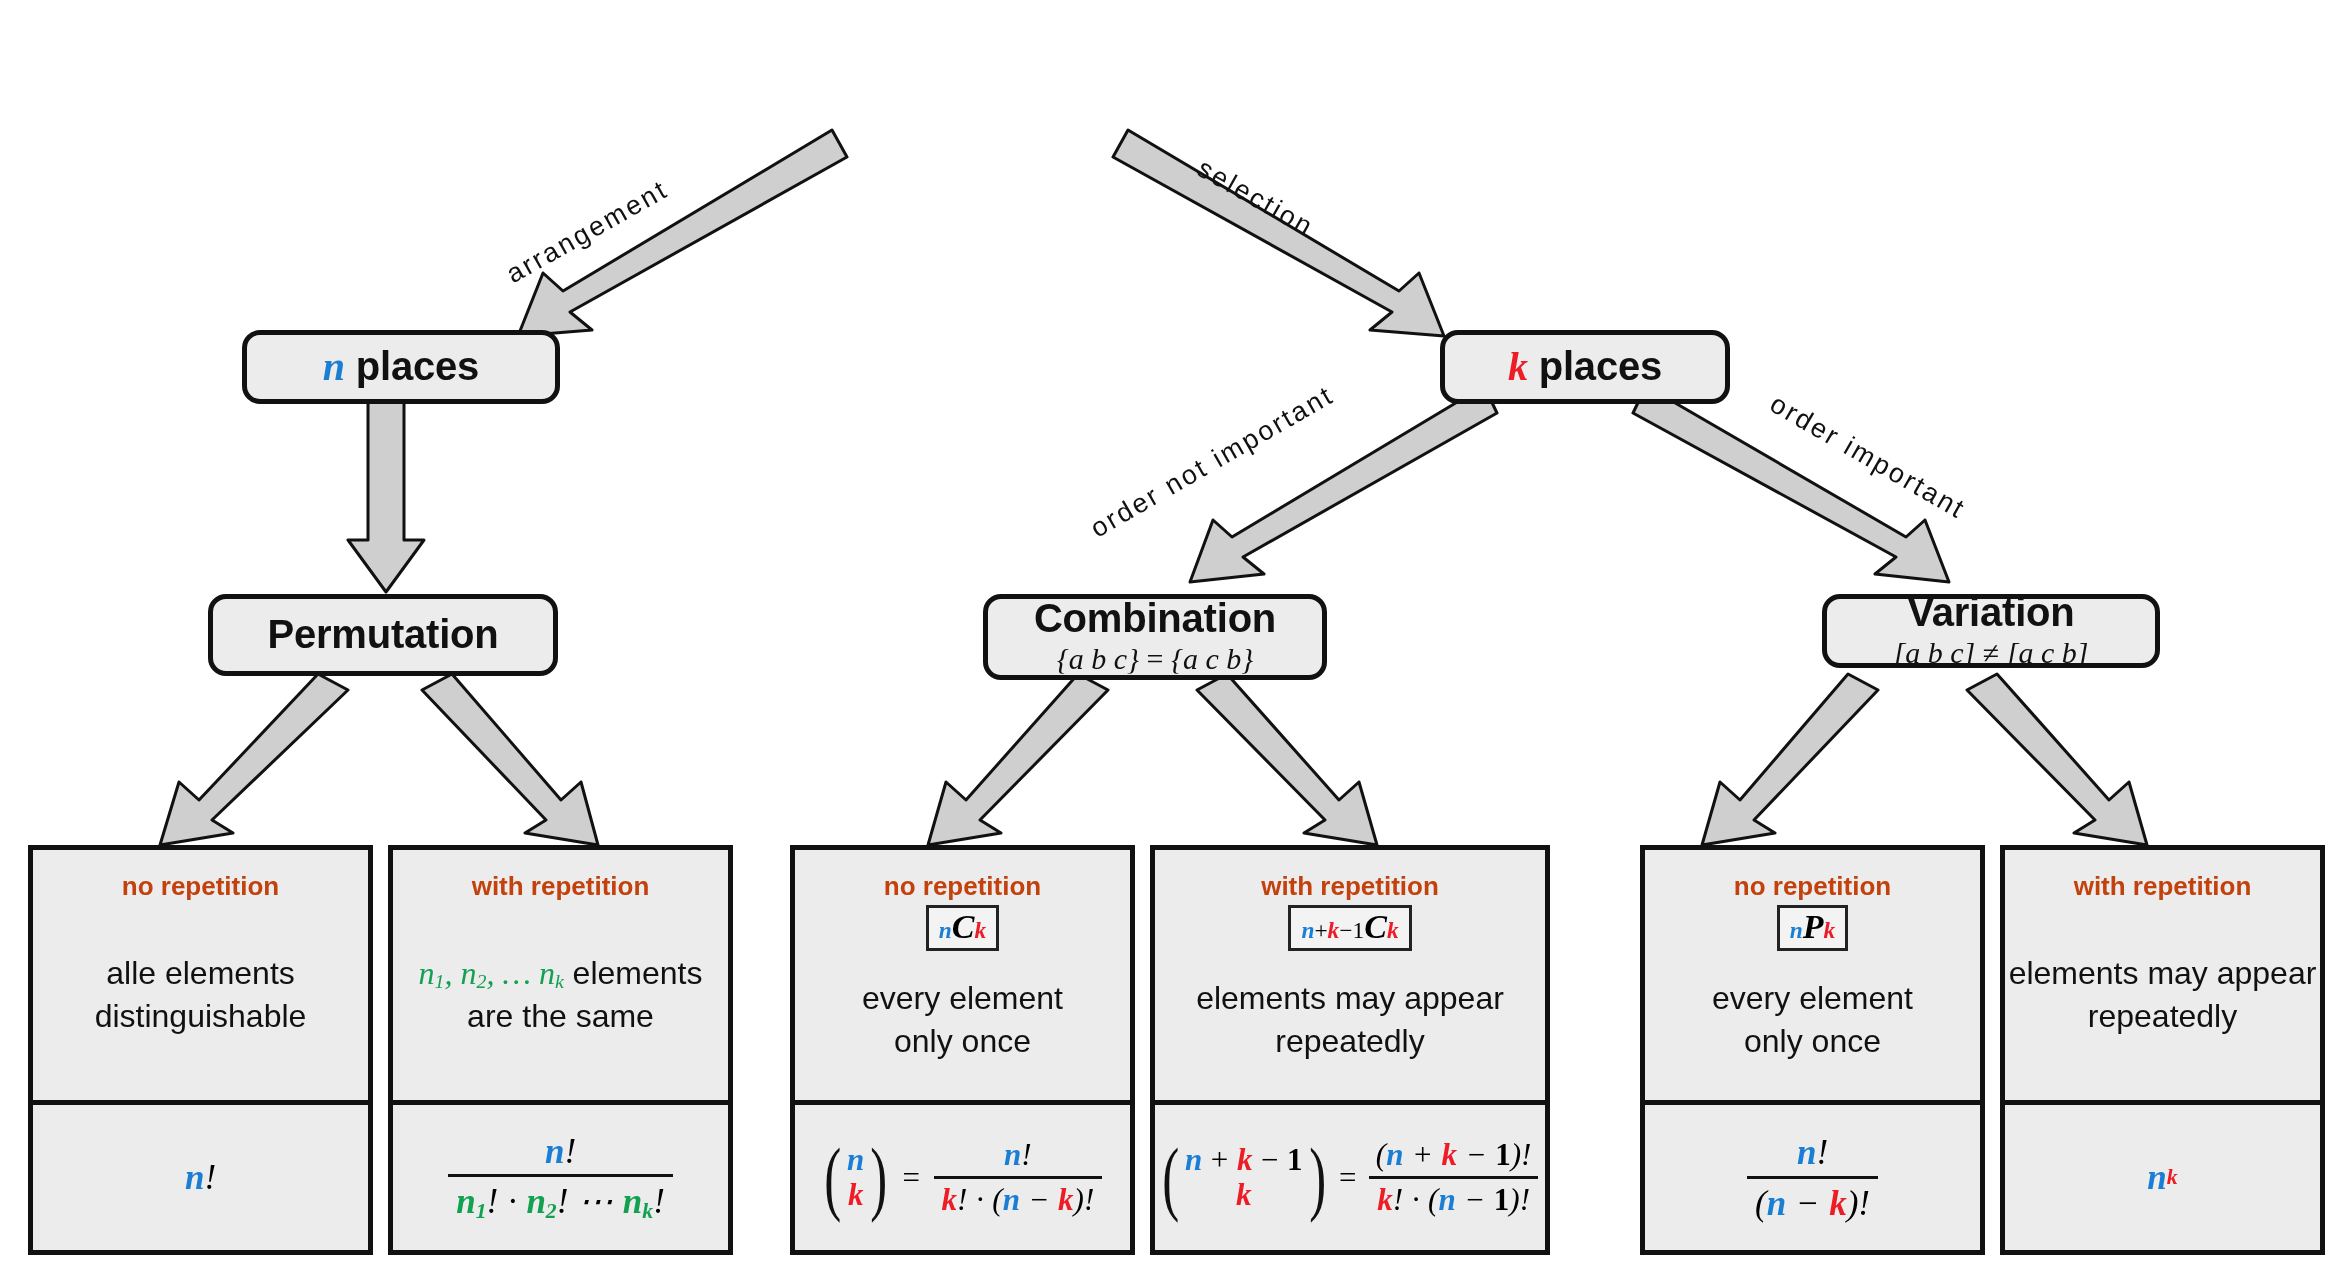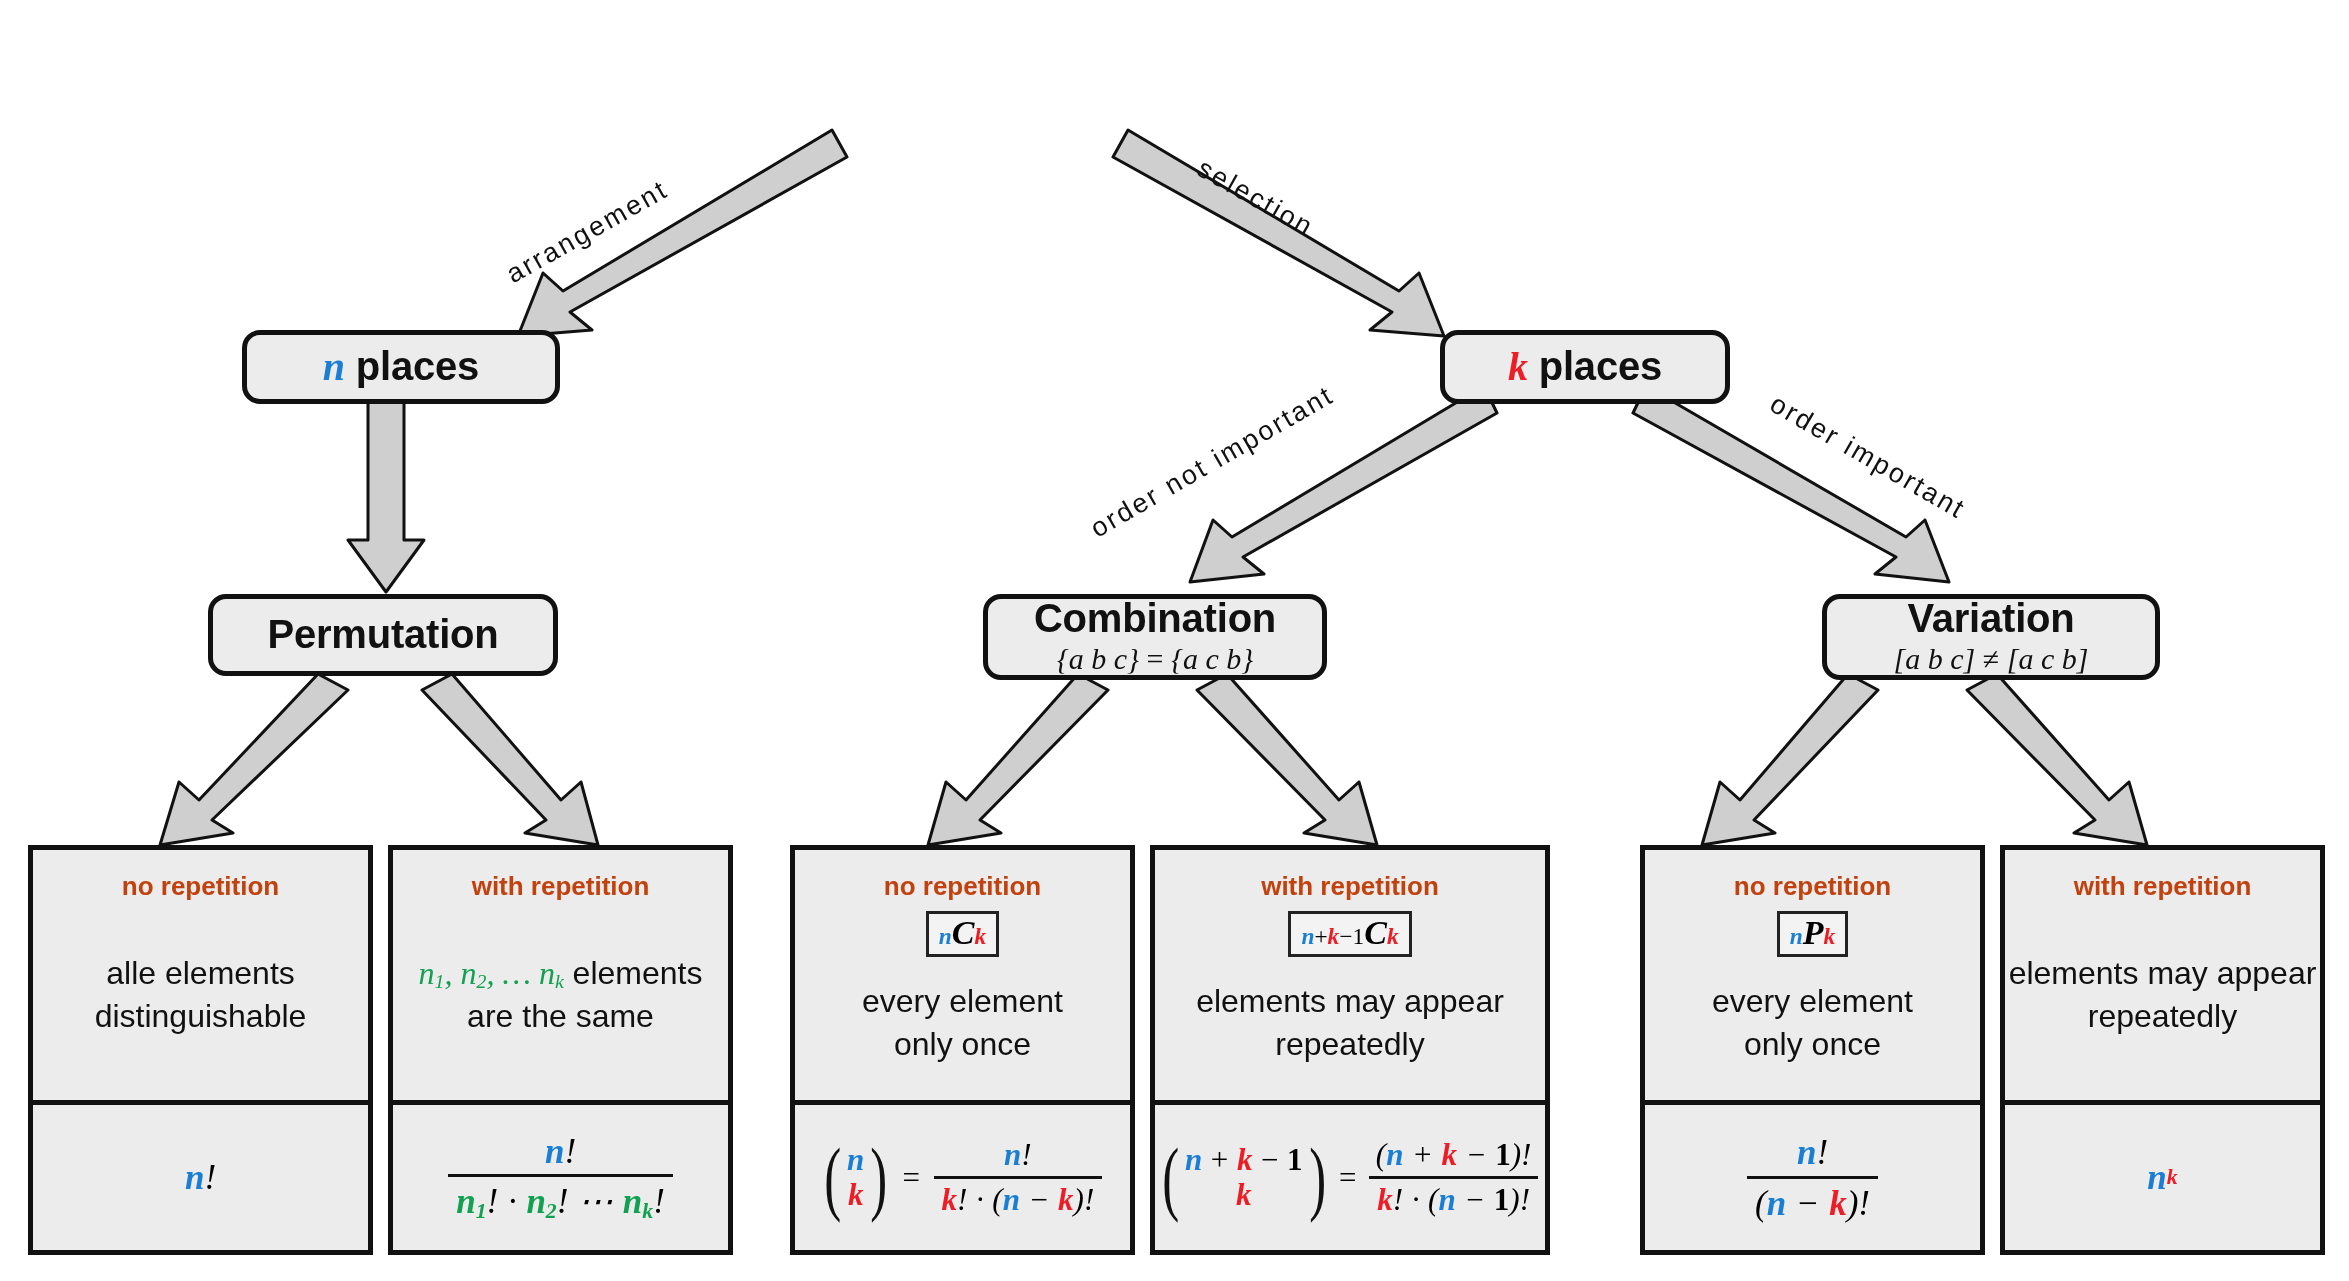--- a/index.html
+++ b/index.html
@@ -82,21 +82,21 @@
     padding:4px 6px;
   }
   .leaf .head{
     font-weight:bold;
     font-size:26px;
     color:#c2410c;
     line-height:1.1;
     white-space:nowrap;
   }
   .leaf .notation{
-    margin-top:10px;
+    margin-top:4px;
     border:3px solid #222;
     background:#f3f3f3;
     padding:2px 10px 4px 10px;
     line-height:1;
   }
   .leaf .desc{
     margin-top:auto;
     margin-bottom:auto;
     font-size:32px;
     color:#111;
@@ -233,21 +233,21 @@
 
   <div class="node" style="left:983px; top:594px; width:344px; height:86px;">
     <div class="title">Combination</div>
     <div class="sub">
       <span class="m">{a b c}</span>
       <span class="op">=</span>
       <span class="m">{a c b}</span>
     </div>
   </div>
 
-  <div class="node" style="left:1822px; top:594px; width:338px; height:86px;">
+  <div class="node" style="left:1822px; top:594px; width:338px; height:74px;">
     <div class="title">Variation</div>
     <div class="sub">
       <span class="m">[a b c]</span>
       <span class="op">≠</span>
       <span class="m">[a c b]</span>
     </div>
   </div>
 
   <div class="leaf" style="left:28px; top:845px; width:345px; height:410px;">
     <div class="upper">

